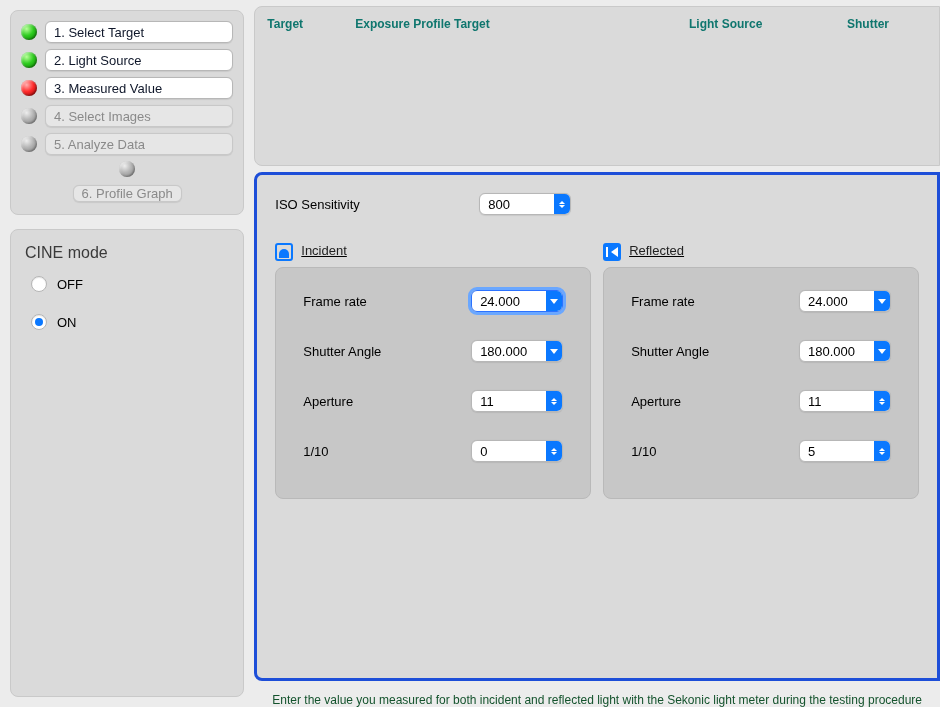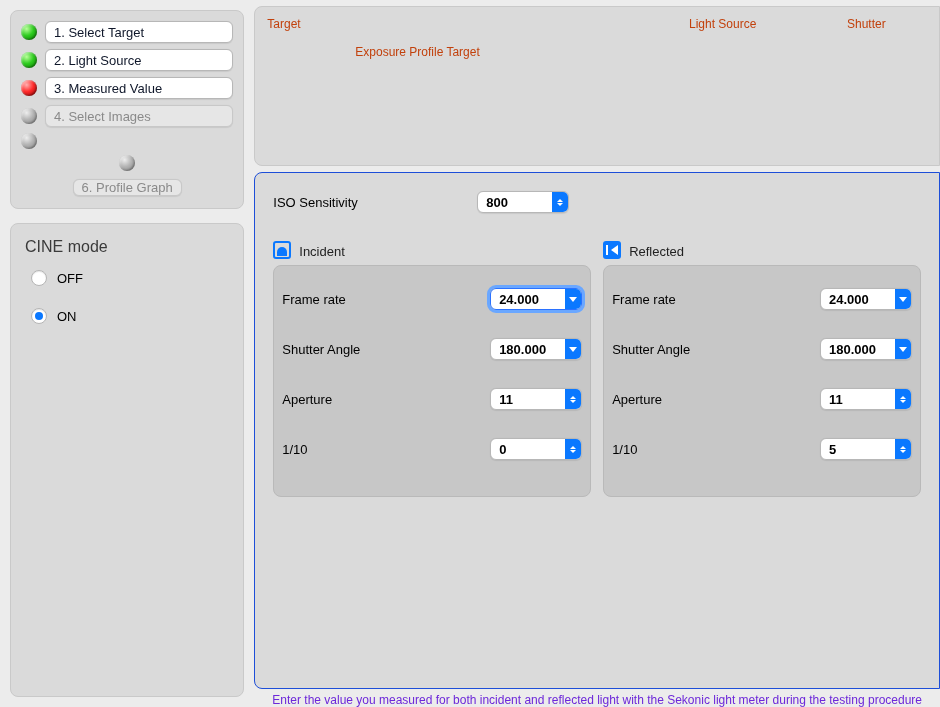--- a/index.html
+++ b/index.html
@@ -24,60 +24,60 @@
   .cine-panel { padding: 14px 14px 18px; flex: 1; }
   .cine-title { font-size: 16px; color: #3a3a3a; margin-bottom: 14px; }
   .radio-row { display: flex; align-items: center; gap: 10px; margin: 0 0 22px 6px; font-size: 13px; }
   .radio { width: 16px; height: 16px; border-radius: 50%; border: 1px solid #b5b5b5; background: #fff; display: flex; align-items: center; justify-content: center; box-shadow: inset 0 1px 1px rgba(0,0,0,.1); }
   .radio.sel::after { content: ""; width: 8px; height: 8px; border-radius: 50%; background: #0a78ff; }
 
   
   .main { flex: 1; display: flex; flex-direction: column; }
 
   .header-panel { margin: 6px 0 6px 0; background: #dadada; border: 1px solid #c9c9c9; border-top-left-radius: 8px; border-bottom-left-radius: 8px; height: 160px; padding: 10px 12px; }
-  .header-row { display: flex; gap: 28px; font-size: 12px; color: #c2410c; }
+  .header-row { display: flex; gap: 28px; font-size: 12px; color: #0f766e; font-weight: bold; }
   .header-label-target { width: 60px; }
-  .header-label-ept    { flex: 1; margin-top: 28px; }
+  .header-label-ept    { flex: 1; }
   .header-label-ls     { width: 130px; }
   .header-label-amb    { width: 80px; }
 
-  .settings-panel { background: #dadada; border: 1px solid #1d4ed8; border-top-left-radius: 8px; border-bottom-left-radius: 8px; flex: 1; padding: 18px 18px 22px; }
+  .settings-panel { background: #dadada; border: 3px solid #1d4ed8; border-top-left-radius: 8px; border-bottom-left-radius: 8px; flex: 1; padding: 18px 18px 22px; }
   .iso-row { display: flex; align-items: center; margin-bottom: 28px; }
   .iso-row .lbl { width: 204px; font-size: 13px; }
 
   .combo { position: relative; height: 22px; background: #fff; border: 1px solid #b7b7b7; border-radius: 6px; display: flex; align-items: center; box-shadow: 0 0.5px 1px rgba(0,0,0,.08); }
-  .combo .value { flex: 1; padding: 0 8px; font-size: 13px; font-weight: bold; }
+  .combo .value { flex: 1; padding: 0 8px; font-size: 13px; }
   .combo .stepper { width: 16px; height: 100%; background: #0a78ff; border-top-right-radius: 5px; border-bottom-right-radius: 5px; display: flex; flex-direction: column; align-items: center; justify-content: center; gap: 1px; }
   .combo .stepper::before,
   .combo .stepper::after { content: ""; width: 0; height: 0; border-left: 3px solid transparent; border-right: 3px solid transparent; }
   .combo .stepper::before { border-bottom: 3.5px solid #fff; }
   .combo .stepper::after  { border-top: 3.5px solid #fff; }
   .combo .arrow-down { width: 16px; height: 100%; background: #0a78ff; border-top-right-radius: 5px; border-bottom-right-radius: 5px; display: flex; align-items: center; justify-content: center; }
   .combo .arrow-down::after { content: ""; width: 0; height: 0; border-left: 4px solid transparent; border-right: 4px solid transparent; border-top: 5px solid #fff; }
   .combo.focused { outline: 3px solid #6aa7ff; outline-offset: 0; border-color: #2b72ff; }
   .iso-combo { width: 92px; }
 
   .sections { display: flex; gap: 12px; }
   .section { flex: 1; }
-  .section-header { display: flex; align-items: flex-end; gap: 8px; margin-bottom: 6px; }
+  .section-header { display: flex; align-items: flex-start; gap: 8px; margin-bottom: 6px; text-decoration: underline; }
   .section-header .shlabel { font-size: 13px; color: #222; font-weight: 400; }
 
   .icon-dome { width: 18px; height: 18px; border: 2px solid #0a78ff; border-radius: 3px; position: relative; overflow: hidden; }
   .icon-dome::after { content: ""; position: absolute; left: 2px; right: 2px; bottom: 1px; height: 9px; border-radius: 8px 8px 0 0; background: #0a78ff; }
   .icon-refl { width: 18px; height: 18px; background: #0a78ff; border-radius: 3px; position: relative; }
   .icon-refl::before { content: ""; position: absolute; right: 3px; top: 50%; transform: translateY(-50%); width: 0; height: 0; border-top: 5px solid transparent; border-bottom: 5px solid transparent; border-right: 7px solid #fff; }
   .icon-refl::after { content: ""; position: absolute; left: 3px; top: 4px; bottom: 4px; width: 2px; background: #fff; }
 
-  .section-body { background: #c7c7c7; border: 1px solid #b9b9b9; border-radius: 8px; padding: 22px 8px 36px; }
+  .section-body { background: #c7c7c7; border: 1px solid #b9b9b9; border-radius: 8px; padding: 22px 27px 36px; }
   .field-row { display: flex; align-items: center; margin-bottom: 28px; }
   .field-row:last-child { margin-bottom: 0; justify-content: space-between; }
   .field-row .flabel { flex: 1; font-size: 13px; }
   .field-row .combo { width: 92px; }
 
-  .footer { padding: 4px 18px 0; font-size: 12px; color: #6d28d9; white-space: nowrap; overflow: hidden; }
+  .footer { padding: 12px 18px 0; font-size: 12px; color: #14532d; white-space: nowrap; overflow: hidden; }
 </style>
 </head>
 <body>
 
 <div class="layout">
 
   <div class="sidebar">
 
     <div class="panel steps-panel">
       <div class="step">
@@ -91,20 +91,21 @@
       <div class="step">
         <div class="step-ball ball-red"></div>
         <button class="step-btn">3. Measured Value</button>
       </div>
       <div class="step">
         <div class="step-ball ball-grey"></div>
         <button class="step-btn disabled">4. Select Images</button>
       </div>
       <div class="step">
         <div class="step-ball ball-grey"></div>
+        <button class="step-btn disabled">5. Analyze Data</button>
       </div>
       <div class="step">
         <div class="step-ball ball-grey"></div>
         <button class="step-btn disabled">6. Profile Graph</button>
       </div>
     </div>
 
     <div class="panel cine-panel">
       <div class="cine-title">CINE mode</div>
       <div class="radio-row">

